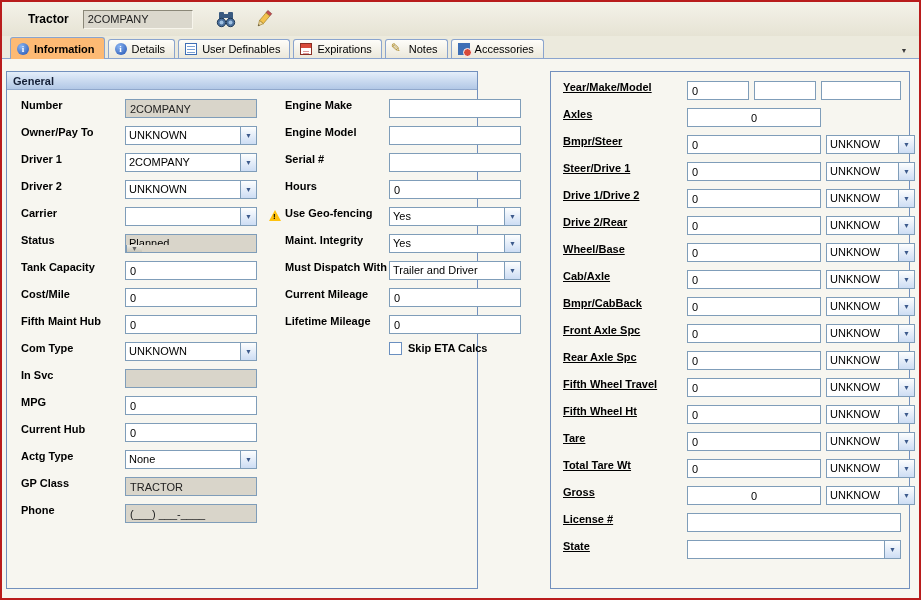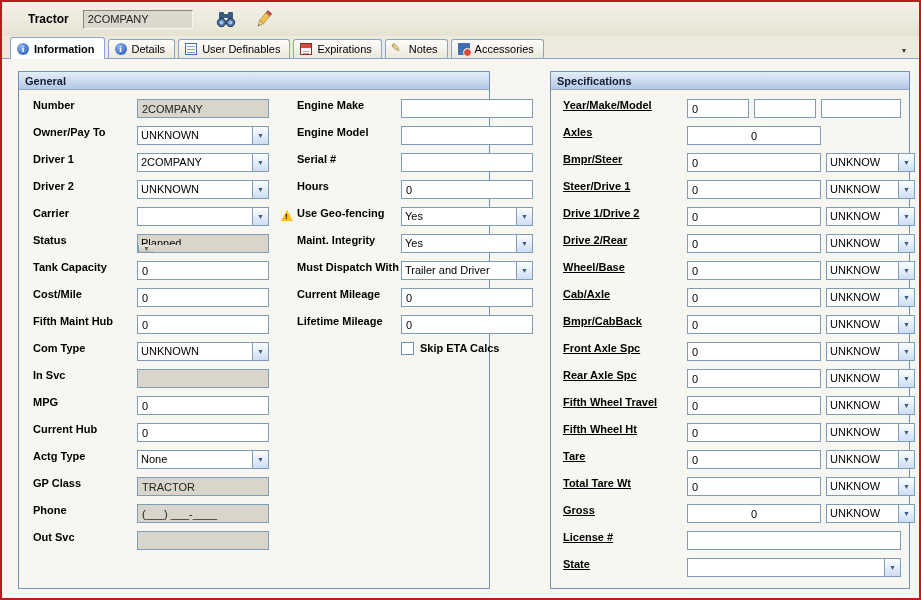--- a/index.html
+++ b/index.html
@@ -10,38 +10,38 @@
   
   .titlebar{height:34px;display:flex;align-items:center;padding-left:26px;background:linear-gradient(#f4f2e9,#e6e3d4);}
   .title-label{font-weight:bold;font-size:12px;}
   .title-input{margin-left:14px;width:110px;height:19px;background:#dbd8cd;border:1px solid;border-color:#8a8778 #f7f5ec #f7f5ec #8a8778;padding:1px 4px;font:11px "Liberation Sans",sans-serif;color:#222;}
   .tb-icons{display:flex;gap:12px;margin-left:20px;align-items:center;}
   .tb-icon{width:26px;height:24px;display:flex;align-items:center;justify-content:center;cursor:pointer;}
 
   
   .tabbar{position:relative;height:22px;padding-left:8px;display:flex;align-items:flex-end;}
   .tab{display:inline-flex;align-items:center;padding:2px 9px 2px 6px;border:1px solid #8aa4ce;border-bottom:none;border-radius:3px 3px 0 0;background:linear-gradient(#fefdf9,#ebe8db);height:19px;margin-right:3px;position:relative;cursor:pointer;white-space:nowrap;}
-  .tab.selected{background:#ffffff;height:22px;margin-bottom:-1px;z-index:3;font-weight:bold;}
+  .tab.selected{background:#fdba74;height:22px;margin-bottom:-1px;z-index:3;font-weight:bold;}
   .ticon{width:12px;height:12px;margin-right:5px;position:relative;flex:none;display:inline-block;}
   .ticon.info{border-radius:50%;background:radial-gradient(circle at 35% 30%,#8cb6f2,#1d4fb0);}
   .ticon.info::after{content:"i";position:absolute;left:0;right:0;top:0;text-align:center;color:#fff;font:bold 9px/12px "Liberation Serif",serif;}
   .ticon.grid{background:#fff;border:1px solid #3f6fb5;}
   .ticon.grid::after{content:"";position:absolute;left:1px;right:1px;top:2px;height:7px;background:repeating-linear-gradient(to bottom,#7aa0d4 0 1px,transparent 1px 3px);}
   .ticon.calendar{background:linear-gradient(#d84a3a 0 4px,#fff 4px);border:1px solid #8a2f25;}
   .ticon.calendar::after{content:"";position:absolute;left:2px;right:2px;top:7px;height:1px;background:#d99;box-shadow:0 2px 0 #d99;}
   .ticon.pencil::after{content:"\270E";position:absolute;left:-1px;top:-2px;font-size:12px;color:#a8851f;}
   .ticon.gear{background:#3f6fb5;}
   .ticon.gear::after{content:"";position:absolute;right:-2px;bottom:-2px;width:7px;height:7px;border-radius:50%;background:#d84a3a;border:1px solid #fff;}
   .tab-overflow{position:absolute;right:8px;top:42px;width:14px;height:12px;display:flex;align-items:center;justify-content:center;color:#3a3a3a;cursor:pointer;}
   .tab-overflow::after{content:"\25BC";font-size:7px;}
 
   
   .panel{position:absolute;left:0;right:0;top:56px;bottom:0;background:#f7f6f0;border-top:1px solid #8aa4ce;}
   .group{position:absolute;top:12px;height:518px;border:1px solid #7290bd;background:#f7f6f0;}
-  .group.general{left:16px;width:472px;}
+  .group.general{left:4px;width:472px;}
   .group.specs{left:548px;width:360px;}
   .group-header{height:18px;background:linear-gradient(#e4eefa,#b2c8e6);border-bottom:1px solid #90a8cc;display:flex;align-items:center;padding-left:6px;font-weight:bold;color:#141f36;}
   .group-body{padding-top:9px;}
   .general-cols{display:flex;}
   .gcol{display:flex;flex-direction:column;}
   .gcol1{margin-left:14px;width:240px;}
   .gcol2{margin-left:28px;width:240px;}
   .row{height:27px;display:flex;align-items:flex-start;}
   .lbl{font-weight:bold;white-space:nowrap;}
   .lbl-wrap{position:relative;flex:none;width:104px;}
@@ -211,24 +211,20 @@
               </div>
             </div>
             <div class="row">
               <span class="lbl-wrap"><span class="lbl">GP Class</span></span>
               <input class="tbx w130 ro" readonly="" value="TRACTOR" style="">
             </div>
             <div class="row">
               <span class="lbl-wrap"><span class="lbl">Phone</span></span>
               <input class="tbx w130 ro" readonly="" value="(___) ___-____" style="">
             </div>
-            <div class="row">
-              <span class="lbl-wrap"><span class="lbl">Out Svc</span></span>
-              <input class="tbx w130 ro" readonly="" style="">
-            </div>
           </div>
         <div class="gcol gcol2" id="gcol2">
             <div class="row">
               <span class="lbl-wrap"><span class="lbl">Engine Make</span></span>
               <input class="tbx w130" style="">
             </div>
             <div class="row">
               <span class="lbl-wrap"><span class="lbl">Engine Model</span></span>
               <input class="tbx w130" style="">
             </div>
@@ -272,23 +268,20 @@
             <div class="row">
               <span class="lbl-wrap"></span>
               <span class="chk"></span>
               <span class="lbl">Skip ETA Calcs</span>
             </div>
           </div>
       </div>
     </div>
 
     <div class="group specs">
-      <div class="group-header">
-        <span>Specifications</span>
-      </div>
       <div class="group-body spec-body" id="spec-rows">
           <div class="row">
             <span class="lbl-wrap spec-lw"><span class="lbl">Year/Make/Model</span></span>
             <span class="zone">
               <input class="tbx w62" value="0" style="">
               <input class="tbx w62" style="">
               <input class="tbx w80" style="">
             </span>
           </div>
           <div class="row">

